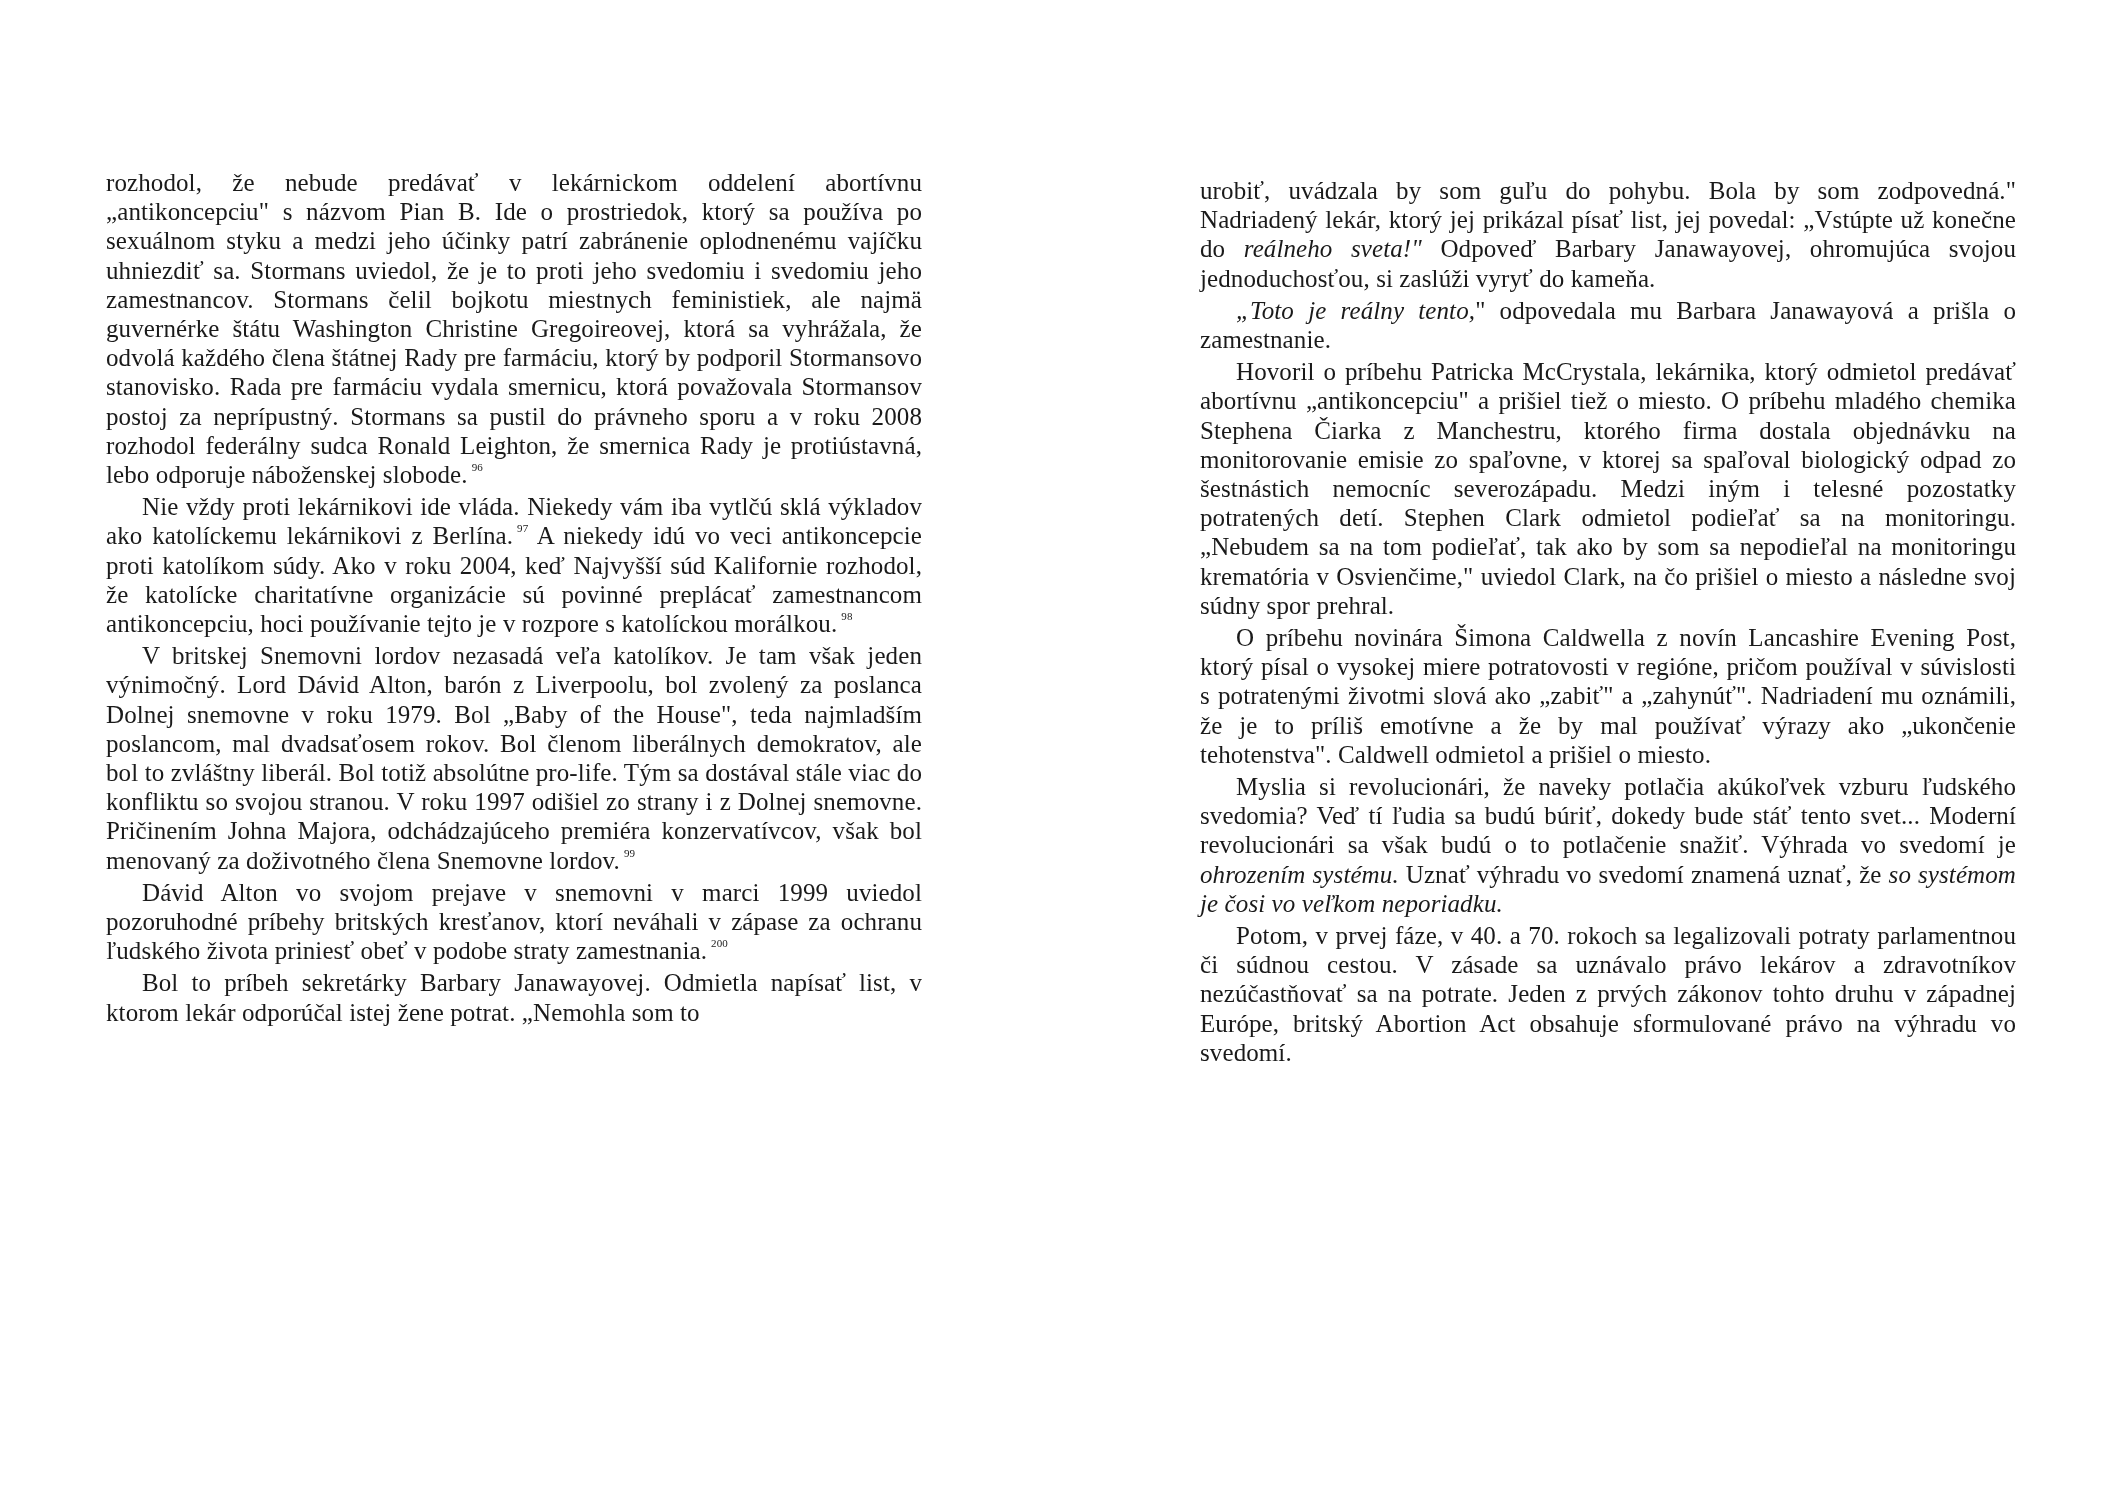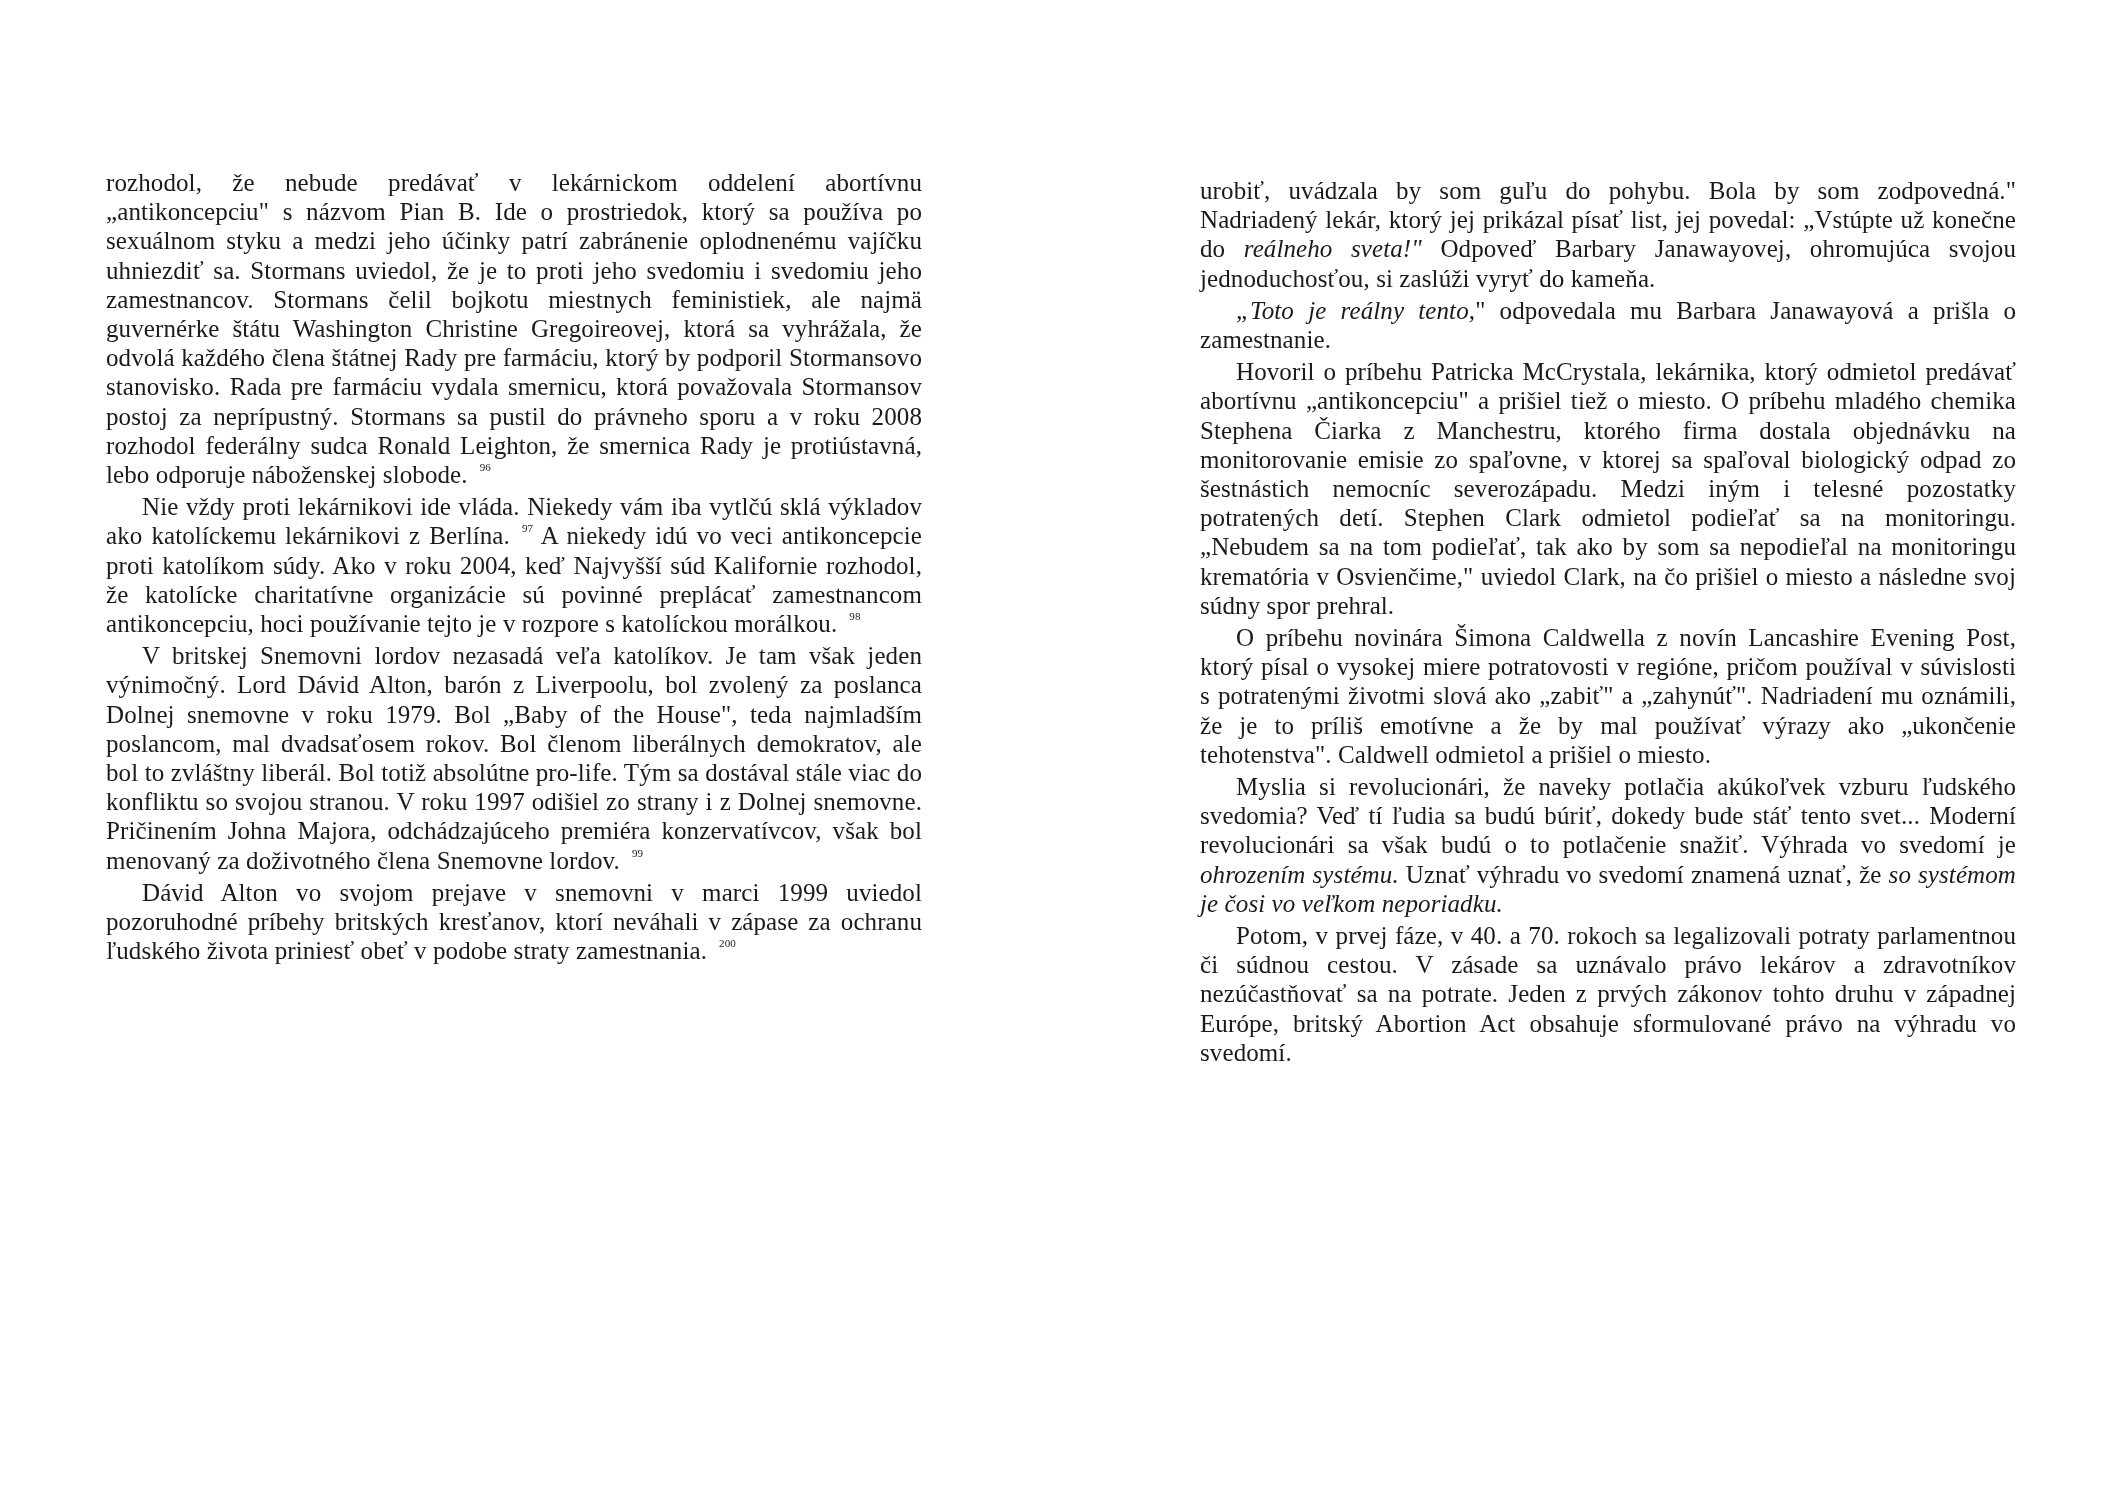--- a/index.html
+++ b/index.html
@@ -43,39 +43,40 @@
     .para.no-indent {
       text-indent: 0;
     }
     .para .it {
       font-style: italic;
     }
     sup.fn {
       font-size: 11px;
       line-height: 0;
       vertical-align: 12px;
-      margin-left: 12px;
+      margin-left: 4px;
     }
   </style>
 </head>
 <body>
 
 <div class="spread">
 
   <div class="page page-left">
 
     <p class="para no-indent"><span>rozhodol, že nebude predávať v lekárnickom oddelení abortívnu „antikoncepciu" s názvom Pian B. Ide o prostriedok, ktorý sa používa po sexuálnom styku a medzi jeho účinky patrí zabránenie oplodnenému vajíčku uhniezdiť sa. Stormans uviedol, že je to proti jeho svedomiu i svedomiu jeho zamestnancov. Stormans čelil bojkotu miestnych feministiek, ale najmä guvernérke štátu Washington Christine Gregoireovej, ktorá sa vyhrážala, že odvolá každého člena štátnej Rady pre farmáciu, ktorý by podporil Stormansovo stanovisko. Rada pre farmáciu vydala smernicu, ktorá považovala Stormansov postoj za neprípustný. Stormans sa pustil do právneho sporu a v roku 2008 rozhodol federálny sudca Ronald Leighton, že smernica Rady je protiústavná, lebo odporuje náboženskej slobode.</span><sup class="fn">96</sup></p>
 
 
     <p class="para"><span>Nie vždy proti lekárnikovi ide vláda. Niekedy vám iba vytlčú sklá výkladov ako katolíckemu lekárnikovi z Berlína.</span><sup class="fn">97</sup><span> A niekedy idú vo veci antikoncepcie proti katolíkom súdy. Ako v roku 2004, keď Najvyšší súd Kalifornie rozhodol, že katolícke charitatívne organizácie sú povinné preplácať zamestnancom antikoncepciu, hoci používanie tejto je v rozpore s katolíckou morálkou.</span><sup class="fn">98</sup></p>
 
     <p class="para"><span>V britskej Snemovni lordov nezasadá veľa katolíkov. Je tam však jeden výnimočný. Lord Dávid Alton, barón z Liverpoolu, bol zvolený za poslanca Dolnej snemovne v roku 1979. Bol „Baby of the House", teda najmladším poslancom, mal dvadsaťosem rokov. Bol členom liberálnych demokratov, ale bol to zvláštny liberál. Bol totiž absolútne pro-life. Tým sa dostával stále viac do konfliktu so svojou stranou. V roku 1997 odišiel zo strany i z Dolnej snemovne. Pričinením Johna Majora, odchádzajúceho premiéra konzervatívcov, však bol menovaný za doživotného člena Snemovne lordov.</span><sup class="fn">99</sup></p>
 
     <p class="para"><span>Dávid Alton vo svojom prejave v snemovni v marci 1999 uviedol pozoruhodné príbehy britských kresťanov, ktorí neváhali v zápase za ochranu ľudského života priniesť obeť v podobe straty zamestnania.</span><sup class="fn">200</sup></p>
 
+    <p class="para"><span>Bol to príbeh sekretárky Barbary Janawayovej. Odmietla napísať list, v ktorom lekár odporúčal istej žene potrat. „Nemohla som to</span></p>
 
   </div>
 
   <div class="page page-right">
 
     <p class="para no-indent"><span>urobiť, uvádzala by som guľu do pohybu. Bola by som zodpovedná." Nadriadený lekár, ktorý jej prikázal písať list, jej povedal: „Vstúpte už konečne do </span><span class="it">reálneho sveta!"</span><span> Odpoveď Barbary Janawayovej, ohromujúca svojou jednoduchosťou, si zaslúži vyryť do kameňa.</span></p>
 
     <p class="para"><span class="it">„Toto je reálny tento,</span><span>" odpovedala mu Barbara Janawayová a prišla o zamestnanie.</span></p>
 
     <p class="para"><span>Hovoril o príbehu Patricka McCrystala, lekárnika, ktorý odmietol predávať abortívnu „antikoncepciu" a prišiel tiež o miesto. O príbehu mladého chemika Stephena Čiarka z Manchestru, ktorého firma dostala objednávku na monitorovanie emisie zo spaľovne, v ktorej sa spaľoval biologický odpad zo šestnástich nemocníc severozápadu. Medzi iným i telesné pozostatky potratených detí. Stephen Clark odmietol podieľať sa na monitoringu. „Nebudem sa na tom podieľať, tak ako by som sa nepodieľal na monitoringu krematória v Osvienčime," uviedol Clark, na čo prišiel o miesto a následne svoj súdny spor prehral.</span></p>

